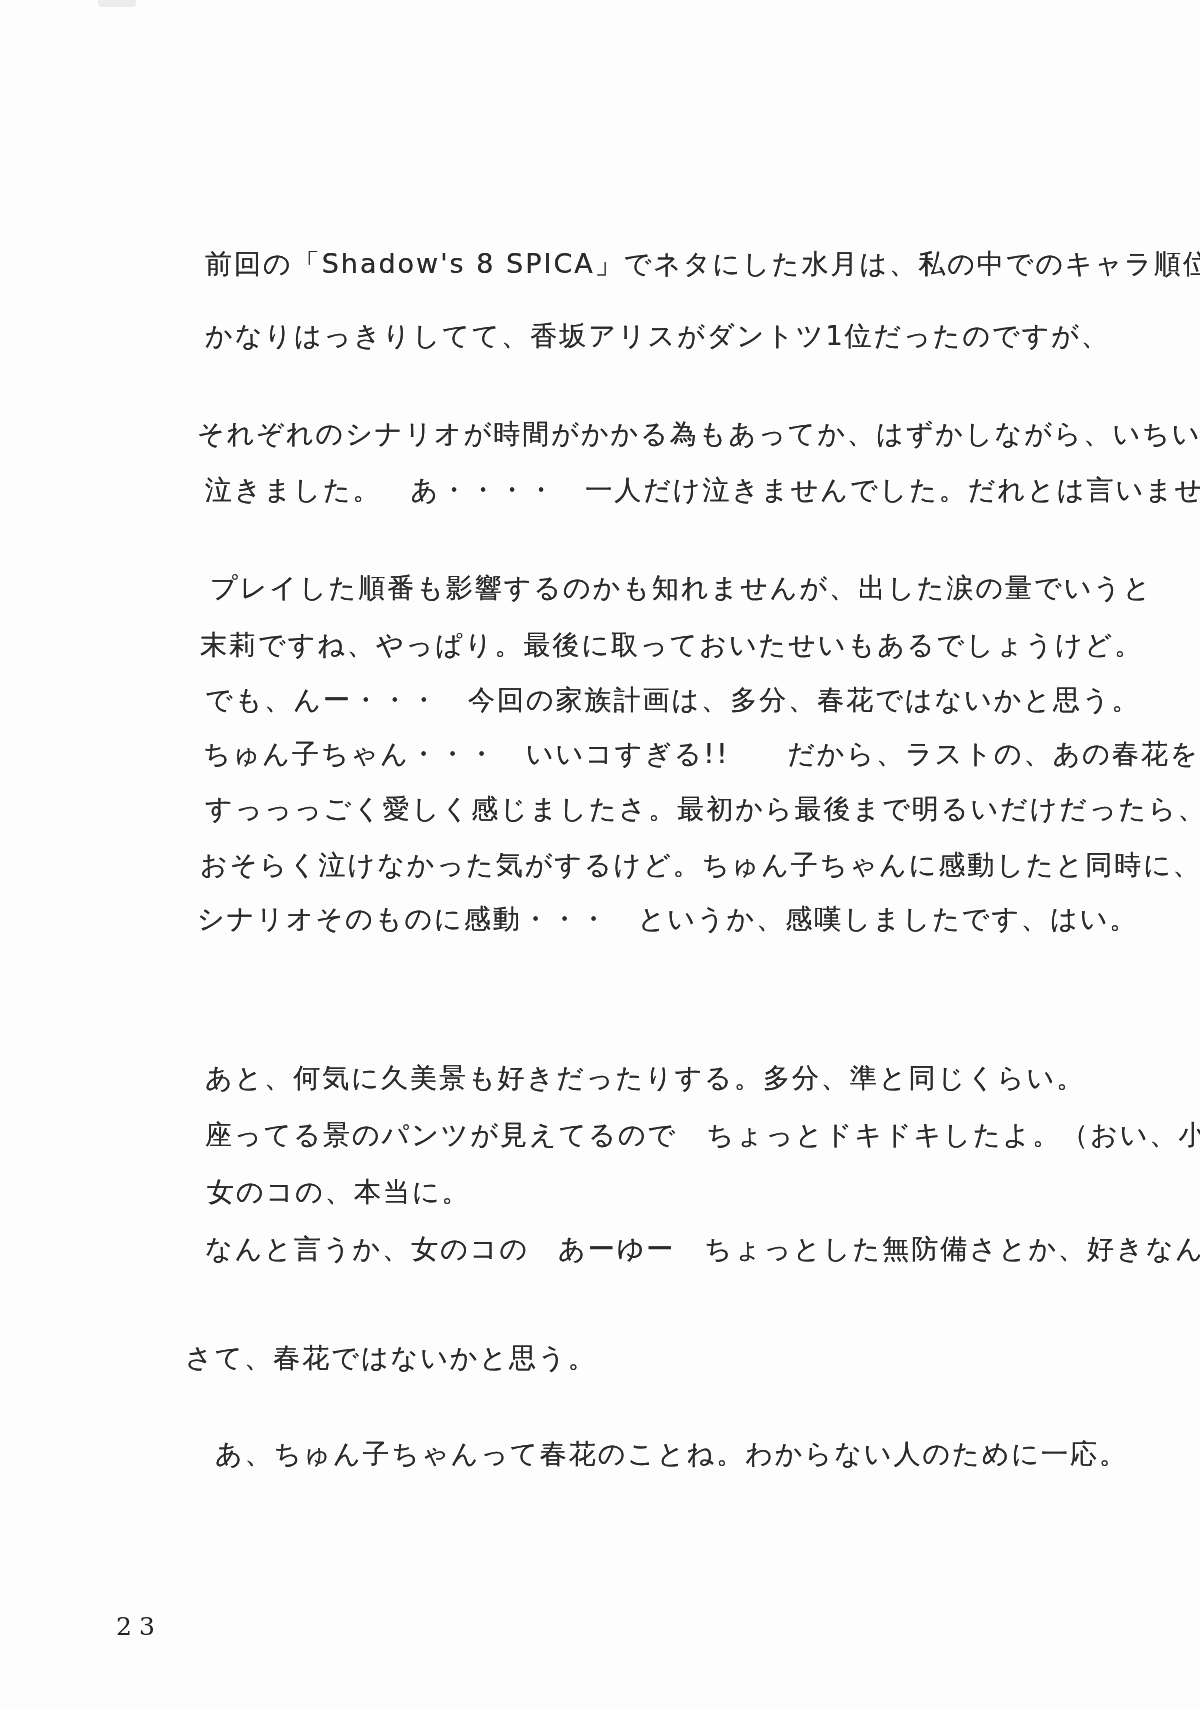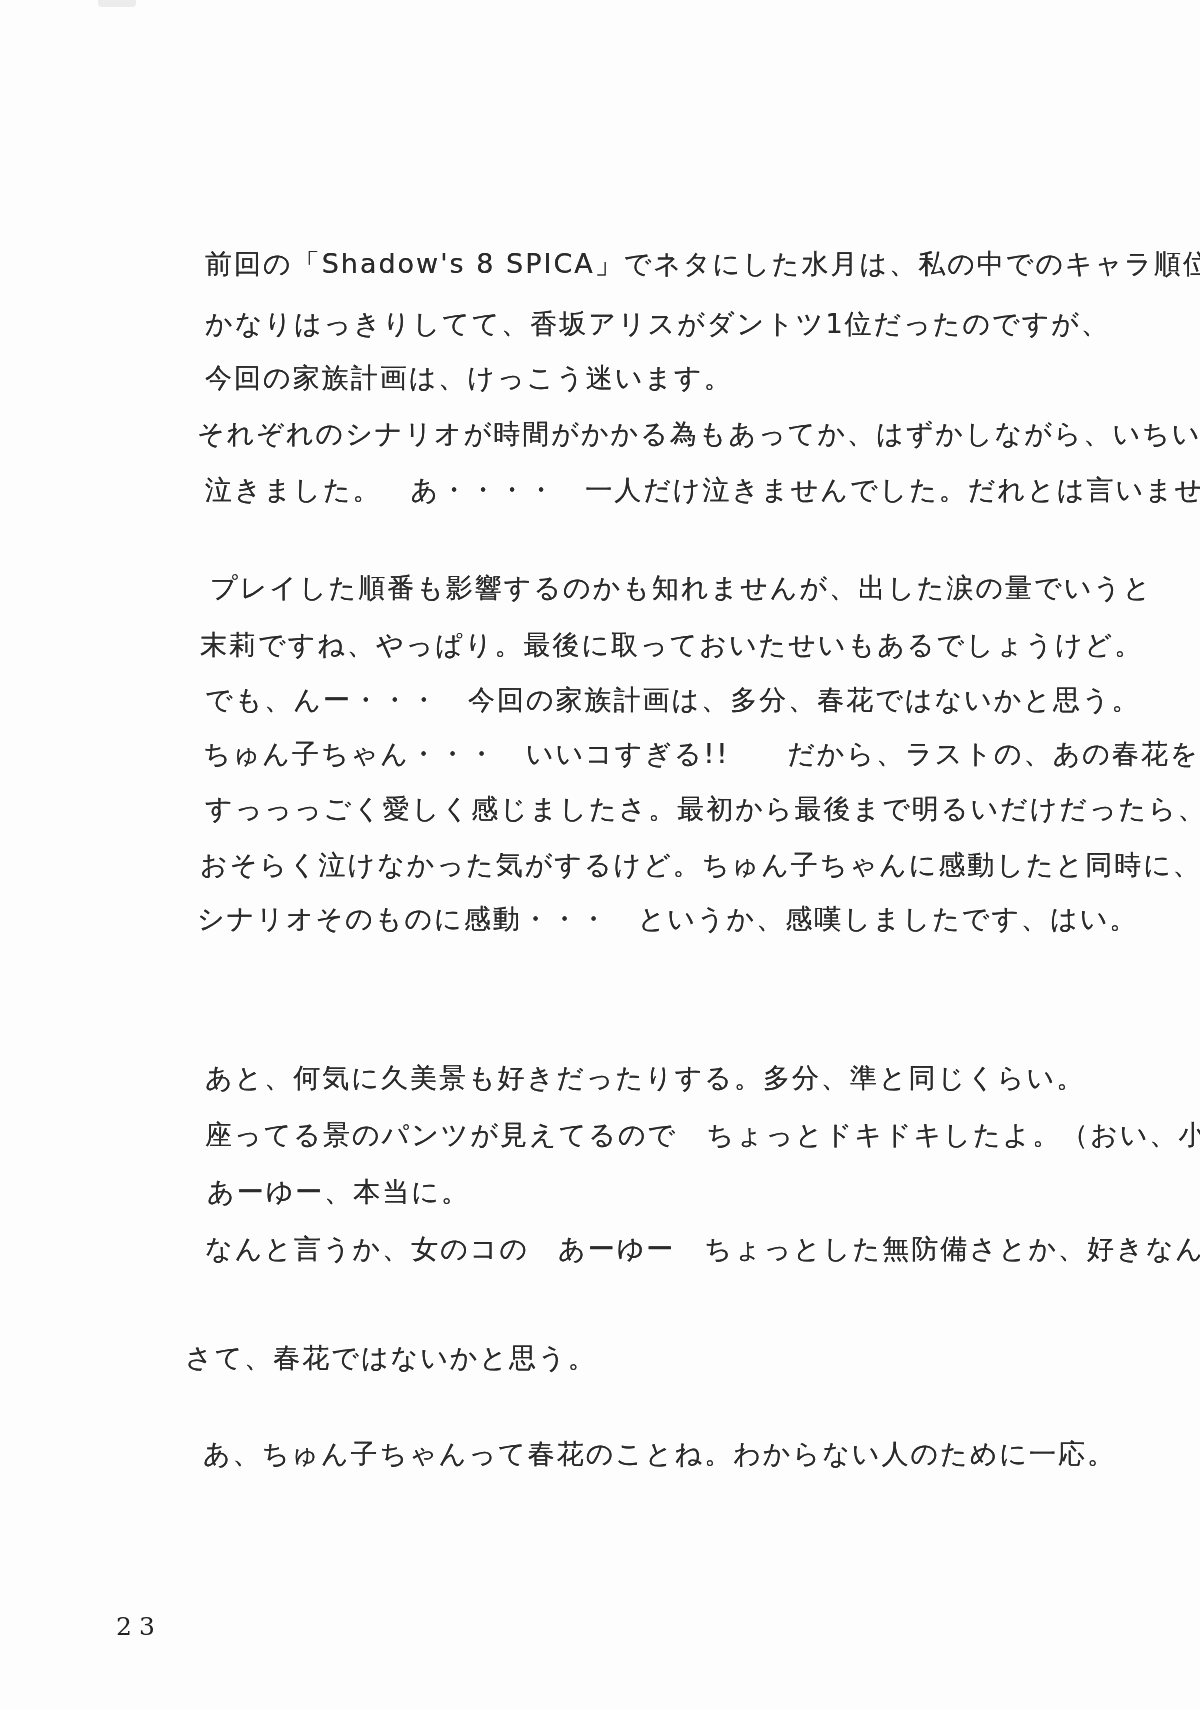--- a/index.html
+++ b/index.html
@@ -50,37 +50,36 @@
   }
 </style>
 </head>
 <body>
 
 <div class="page">
 
   <div class="scan-smudge"></div>
 
   <div class="line" style="top:248px;left:205px">前回の「Shadow's 8 SPICA」でネタにした水月は、私の中でのキャラ順位は</div>
-  <div class="line" style="top:308px;left:205px">かなりはっきりしてて、香坂アリスがダントツ1位だったのですが、</div>
-  <div class="line" style="top:362px;left:205px">今回の家族計画は、けっこう迷います。</div>
+  <div class="line" style="top:320px;left:205px">かなりはっきりしてて、香坂アリスがダントツ1位だったのですが、</div>
   <div class="line" style="top:418px;left:197px">それぞれのシナリオが時間がかかる為もあってか、はずかしながら、いちいちEDで</div>
   <div class="line" style="top:474px;left:205px">泣きました。　あ・・・・　一人だけ泣きませんでした。だれとは言いませんが。</div>
 
   <div class="line" style="top:572px;left:210px">プレイした順番も影響するのかも知れませんが、出した涙の量でいうと</div>
   <div class="line" style="top:629px;left:200px">末莉ですね、やっぱり。最後に取っておいたせいもあるでしょうけど。</div>
   <div class="line" style="top:684px;left:205px">でも、んー・・・　今回の家族計画は、多分、春花ではないかと思う。</div>
   <div class="line" style="top:738px;left:203px">ちゅん子ちゃん・・・　いいコすぎる!!　　だから、ラストの、あの春花を見たとき、</div>
   <div class="line" style="top:793px;left:205px">すっっっごく愛しく感じましたさ。最初から最後まで明るいだけだったら、</div>
   <div class="line" style="top:849px;left:200px">おそらく泣けなかった気がするけど。ちゅん子ちゃんに感動したと同時に、</div>
   <div class="line" style="top:1062px;left:205px">あと、何気に久美景も好きだったりする。多分、準と同じくらい。</div>
 
   <div class="line" style="top:903px;left:197px">シナリオそのものに感動・・・　というか、感嘆しましたです、はい。</div>
   <div class="line" style="top:1119px;left:205px">座ってる景のパンツが見えてるので　ちょっとドキドキしたよ。（おい、小学生か俺は）</div>
-  <div class="line" style="top:1176px;left:207px">あーゆー、本当に。</div>
+  <div class="line" style="top:1176px;left:207px">女のコの、本当に。</div>
   <div class="line" style="top:1233px;left:205px">なんと言うか、女のコの　あーゆー　ちょっとした無防備さとか、好きなんですよ。</div>
 
   <div class="line" style="top:1342px;left:185px">さて、春花ではないかと思う。</div>
 
-  <div class="line" style="top:1438px;left:203px">あ、ちゅん子ちゃんって春花のことね。わからない人のために一応。</div>
+  <div class="line" style="top:1438px;left:215px">あ、ちゅん子ちゃんって春花のことね。わからない人のために一応。</div>
 
   <div class="page-number">23</div>
 
 </div>
 
 </body></html>

